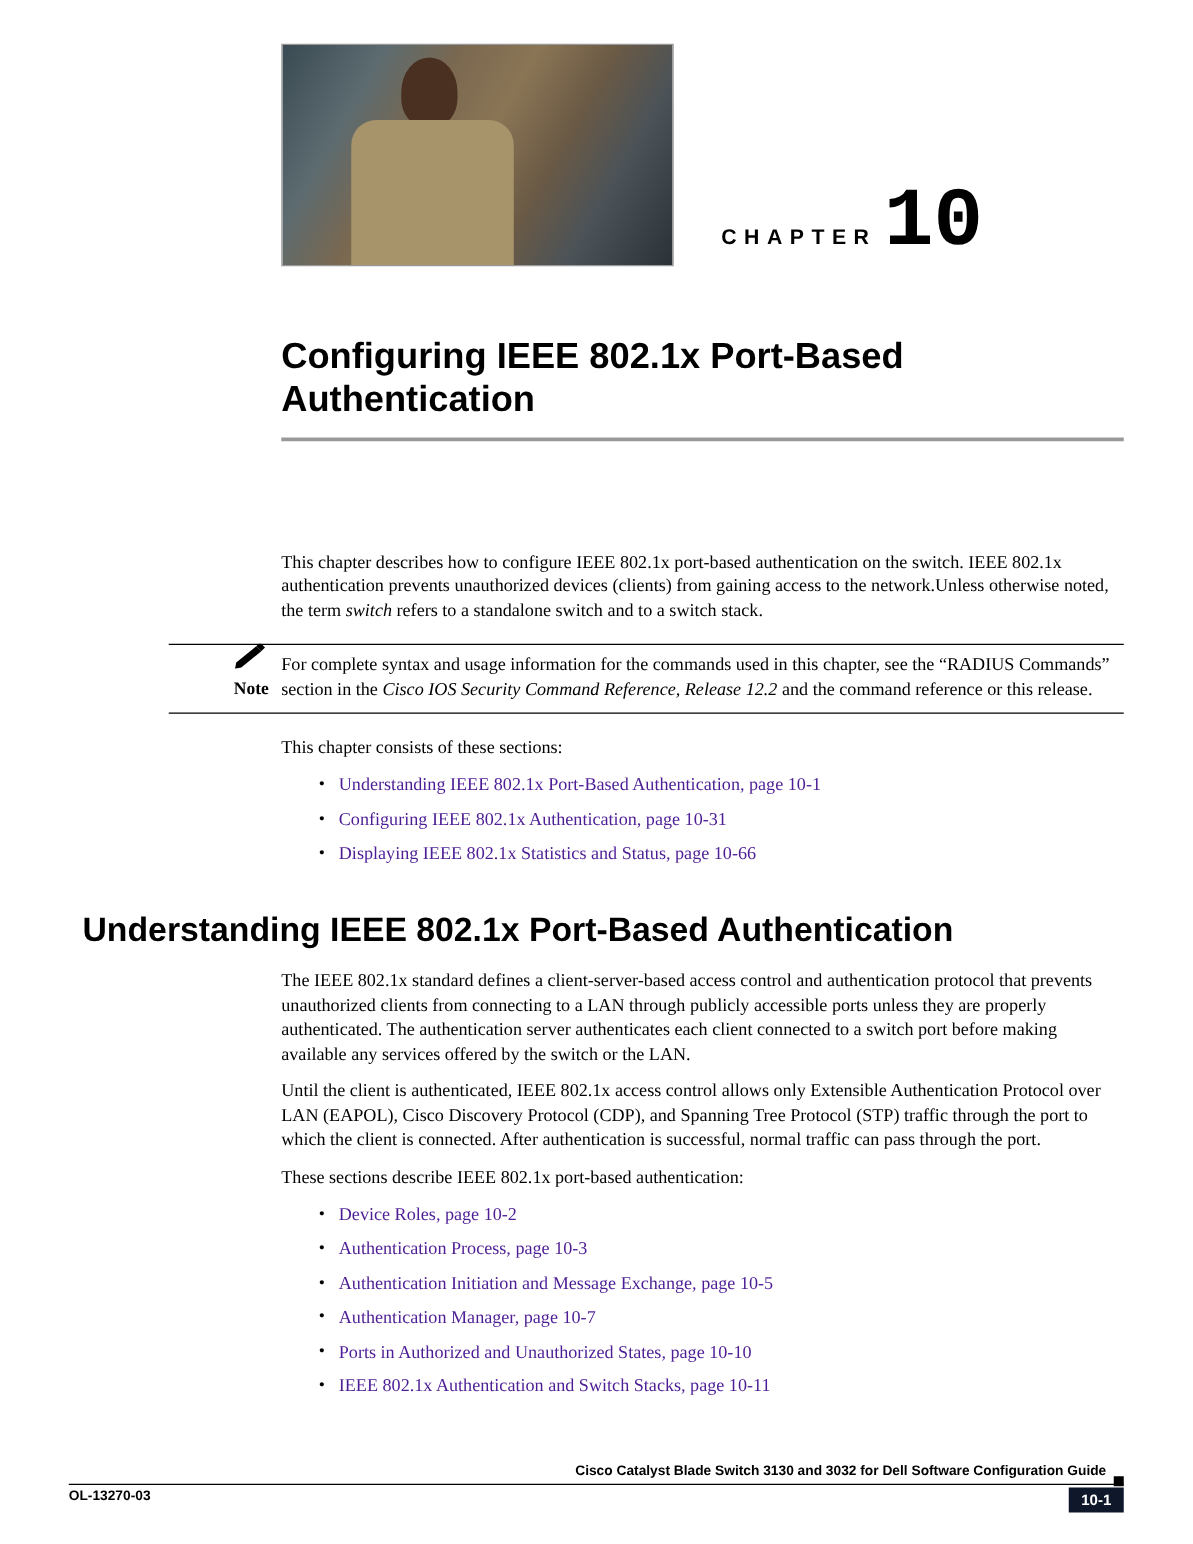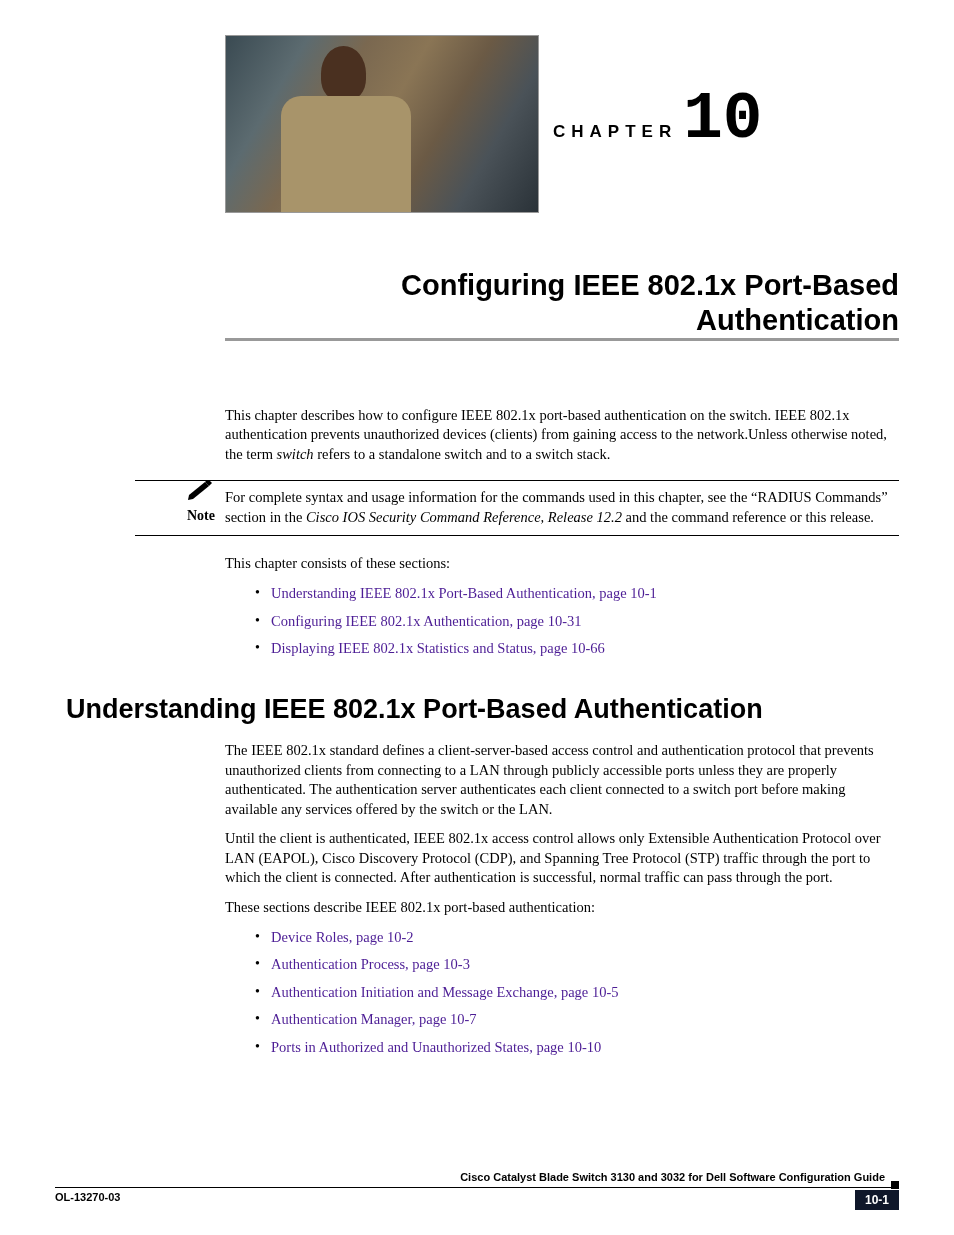--- a/index.html
+++ b/index.html
@@ -9,22 +9,22 @@
     color: #000;
     background: #fff;
     width: 954px;
     height: 1235px;
     position: relative;
     padding: 35px 55px 0 55px;
     line-height: 1.35;
   }
   .header-row {
     display: flex;
-    align-items: center;
-    gap: 14px;
+    align-items: flex-end;
+    gap: 38px;
     margin-left: 170px;
   }
   .hero-image {
     width: 314px;
     height: 178px;
     background: linear-gradient(120deg, #3a4a52 0%, #5c6b70 20%, #7a6850 35%, #8a7555 50%, #6b5a45 65%, #4a5258 80%, #2a3238 100%);
     border: 1px solid #999;
     position: relative;
     overflow: hidden;
   }
@@ -65,23 +65,23 @@
   }
   .content-col {
     margin-left: 170px;
   }
   .chapter-title {
     font-family: Arial, Helvetica, sans-serif;
     font-weight: bold;
     font-size: 29px;
     margin-top: 55px;
     line-height: 1.2;
+    padding-bottom: 12px;
     border-bottom: 3px solid #999;
-    margin-bottom: 65px;
-    text-align: right;
+    margin-bottom: 88px;
   }
   .para {
     margin-bottom: 10px;
   }
   .italic { font-style: italic; }
   .note-wrap {
     position: relative;
     margin-top: 16px;
     margin-left: -90px;
     padding-left: 90px;
@@ -227,20 +227,21 @@
   <p class="para">The IEEE 802.1x standard defines a client-server-based access control and authentication protocol that prevents unauthorized clients from connecting to a LAN through publicly accessible ports unless they are properly authenticated. The authentication server authenticates each client connected to a switch port before making available any services offered by the switch or the LAN.</p>
   <p class="para">Until the client is authenticated, IEEE 802.1x access control allows only Extensible Authentication Protocol over LAN (EAPOL), Cisco Discovery Protocol (CDP), and Spanning Tree Protocol (STP) traffic through the port to which the client is connected. After authentication is successful, normal traffic can pass through the port.</p>
   <p class="para">These sections describe IEEE 802.1x port-based authentication:</p>
 
   <ul class="bullet-list">
     <li><span class="link">Device Roles, page 10-2</span></li>
     <li><span class="link">Authentication Process, page 10-3</span></li>
     <li><span class="link">Authentication Initiation and Message Exchange, page 10-5</span></li>
     <li><span class="link">Authentication Manager, page 10-7</span></li>
     <li><span class="link">Ports in Authorized and Unauthorized States, page 10-10</span></li>
+    <li><span class="link">IEEE 802.1x Authentication and Switch Stacks, page 10-11</span></li>
   </ul>
 </div>
 
 <div class="footer">
   <div class="footer-title-row">
     <span>Cisco Catalyst Blade Switch 3130 and 3032 for Dell Software Configuration Guide</span>
   </div>
   <div class="footer-bottom">
     <span class="doc-id">OL-13270-03</span>
     <span class="page-badge">10-1</span>

